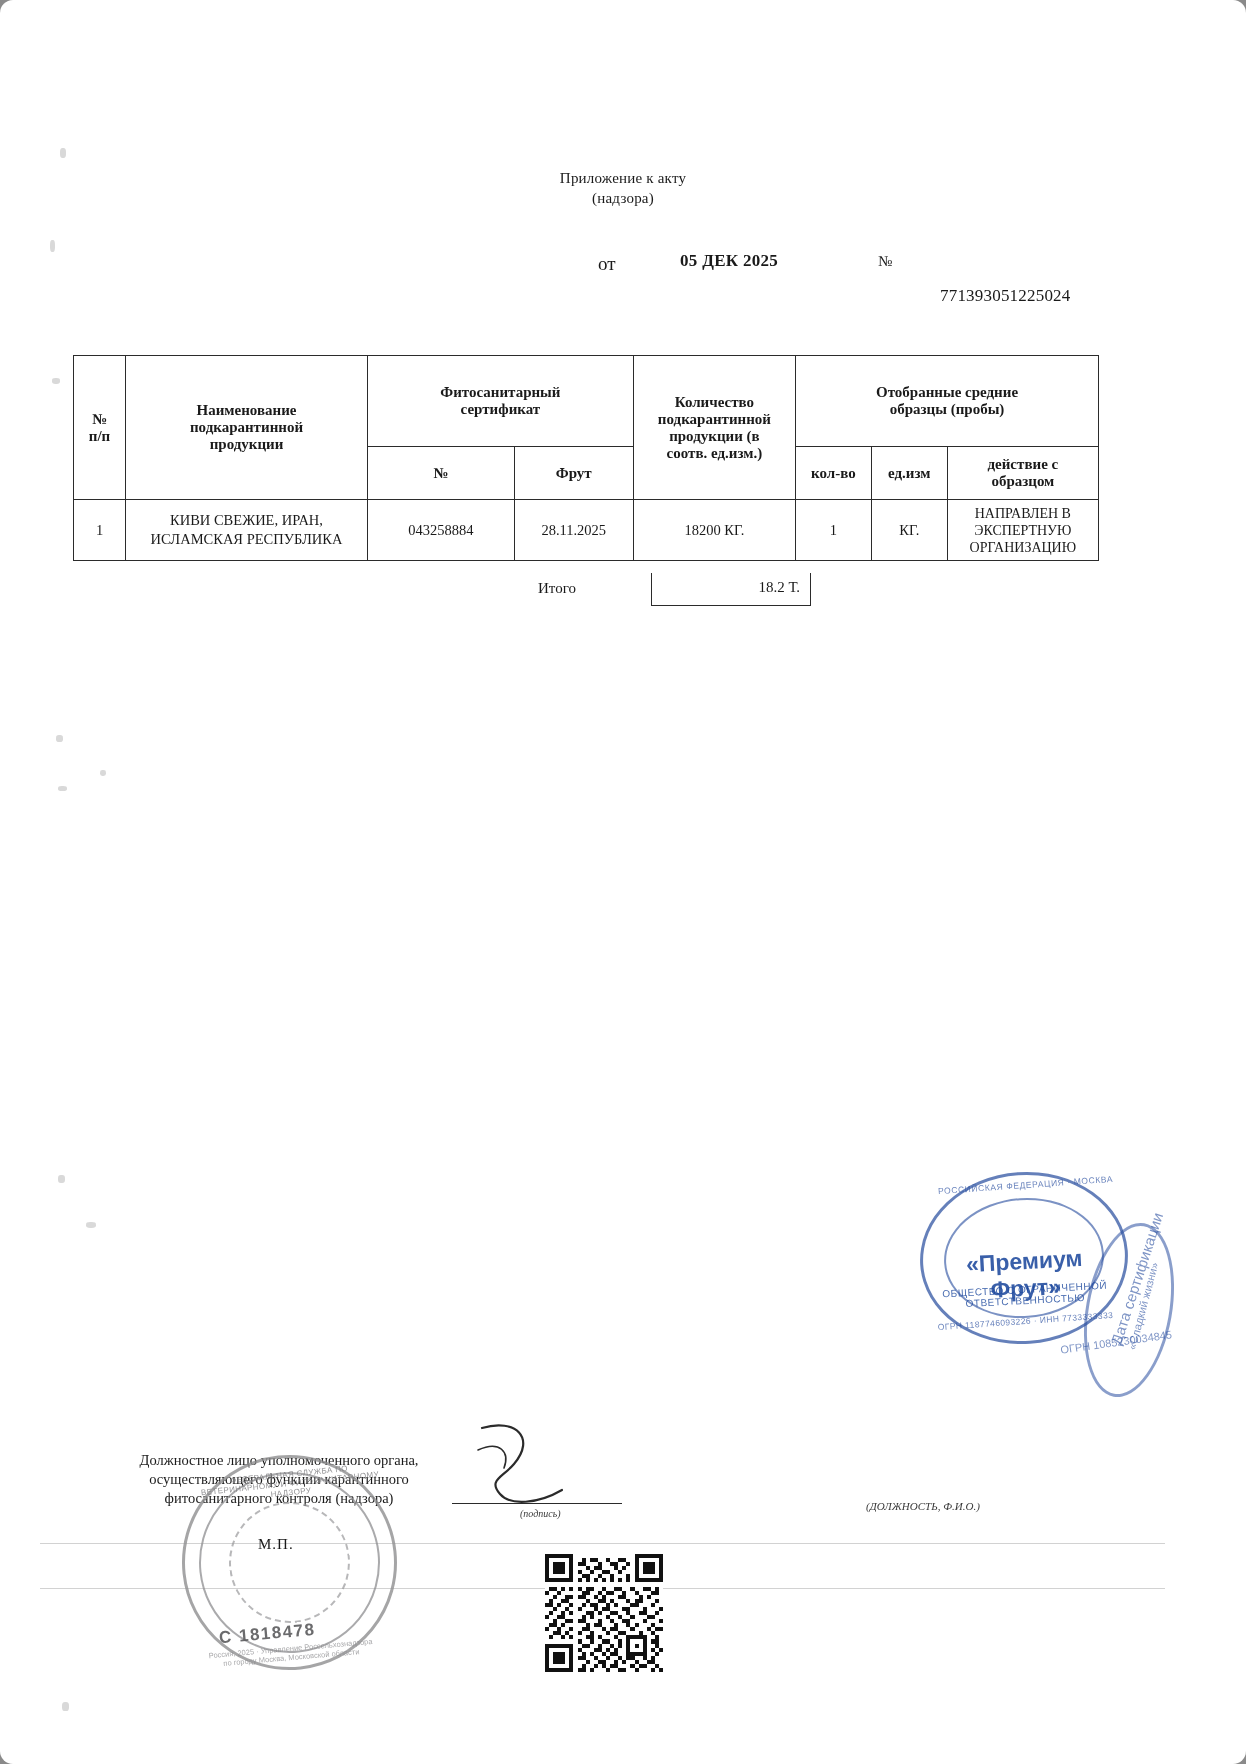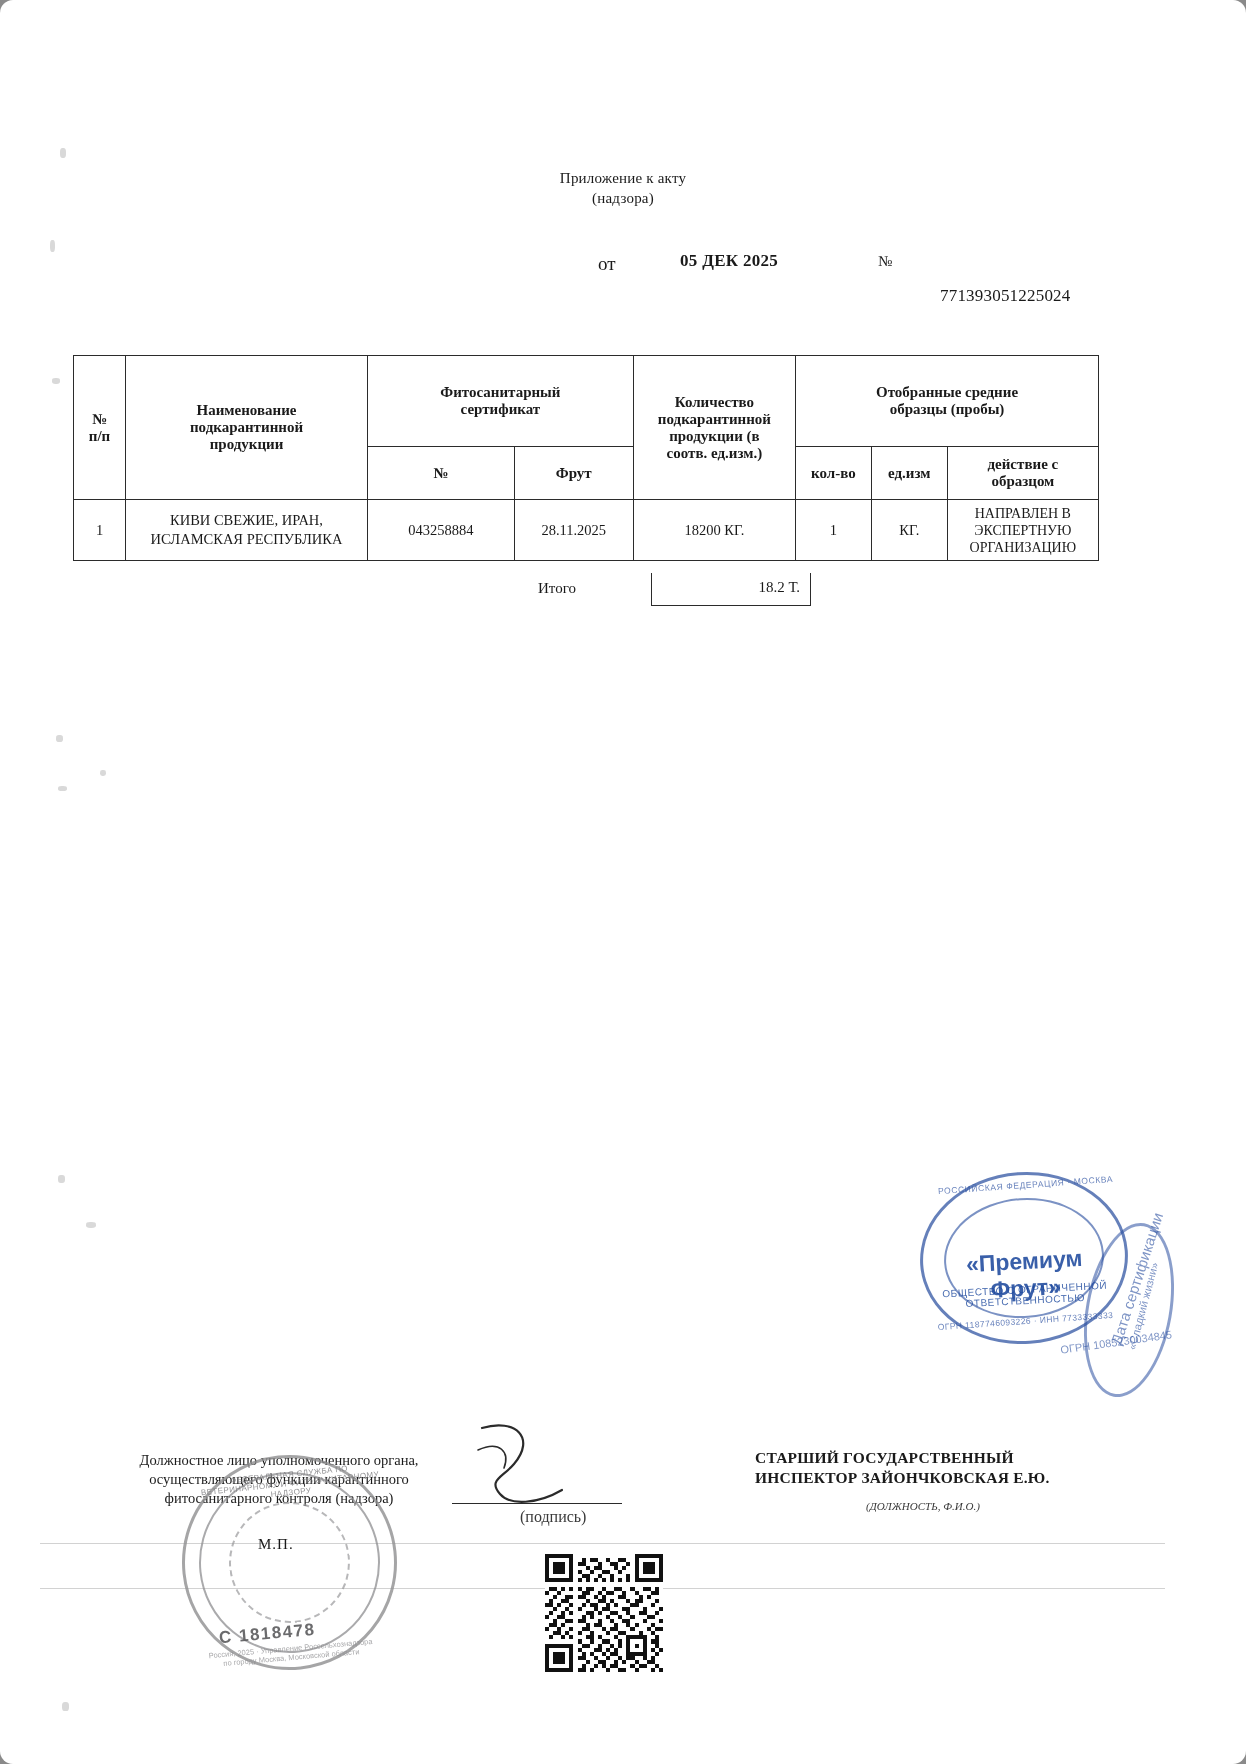--- a/index.html
+++ b/index.html
@@ -161,21 +161,22 @@
     position: absolute;
     top: 1503px;
     left: 452px;
     width: 170px;
     border-bottom: 1px solid #2b2b2b;
   }
   .sig-caption {
     position: absolute;
     top: 1508px;
     left: 520px;
-    font-size: 16px;
+    font-size: 10px;
+    font-style: italic;
     color: #3a3a3a;
   }
   .sig-right {
     position: absolute;
     top: 1448px;
     left: 755px;
     width: 330px;
     font-size: 15.5px;
     font-weight: bold;
     line-height: 20px;
@@ -532,24 +533,20 @@
   </div>
 
   <svg class="sig-stroke" viewBox="0 0 120 110">
     <path d="M12 8 C 46 -2, 66 18, 44 44 C 32 58, 18 60, 30 74 C 40 86, 68 84, 92 70" fill="none" stroke="#2b2b2b" stroke-width="2.2" stroke-linecap="round"></path>
     <path d="M8 30 C 30 20, 40 32, 34 48" fill="none" stroke="#2b2b2b" stroke-width="1.6" stroke-linecap="round"></path>
   </svg>
 
   <div class="sig-line"></div>
   <div class="sig-caption">(подпись)</div>
 
-  <div class="sig-right">
-    <div>СТАРШИЙ ГОСУДАРСТВЕННЫЙ</div>
-    <div>ИНСПЕКТОР ЗАЙОНЧКОВСКАЯ Е.Ю.</div>
-  </div>
   <div class="sig-right-caption">(ДОЛЖНОСТЬ, Ф.И.О.)</div>
 
   <div class="hr-line" style="top:1543px;"></div>
   <div class="hr-line" style="top:1588px;"></div>
 
   <div class="mp">М.П.</div>
 
   <div class="stamp stamp-gray-outer"></div>
   <div class="stamp stamp-gray-mid"></div>
   <div class="stamp stamp-gray-inner"></div>

